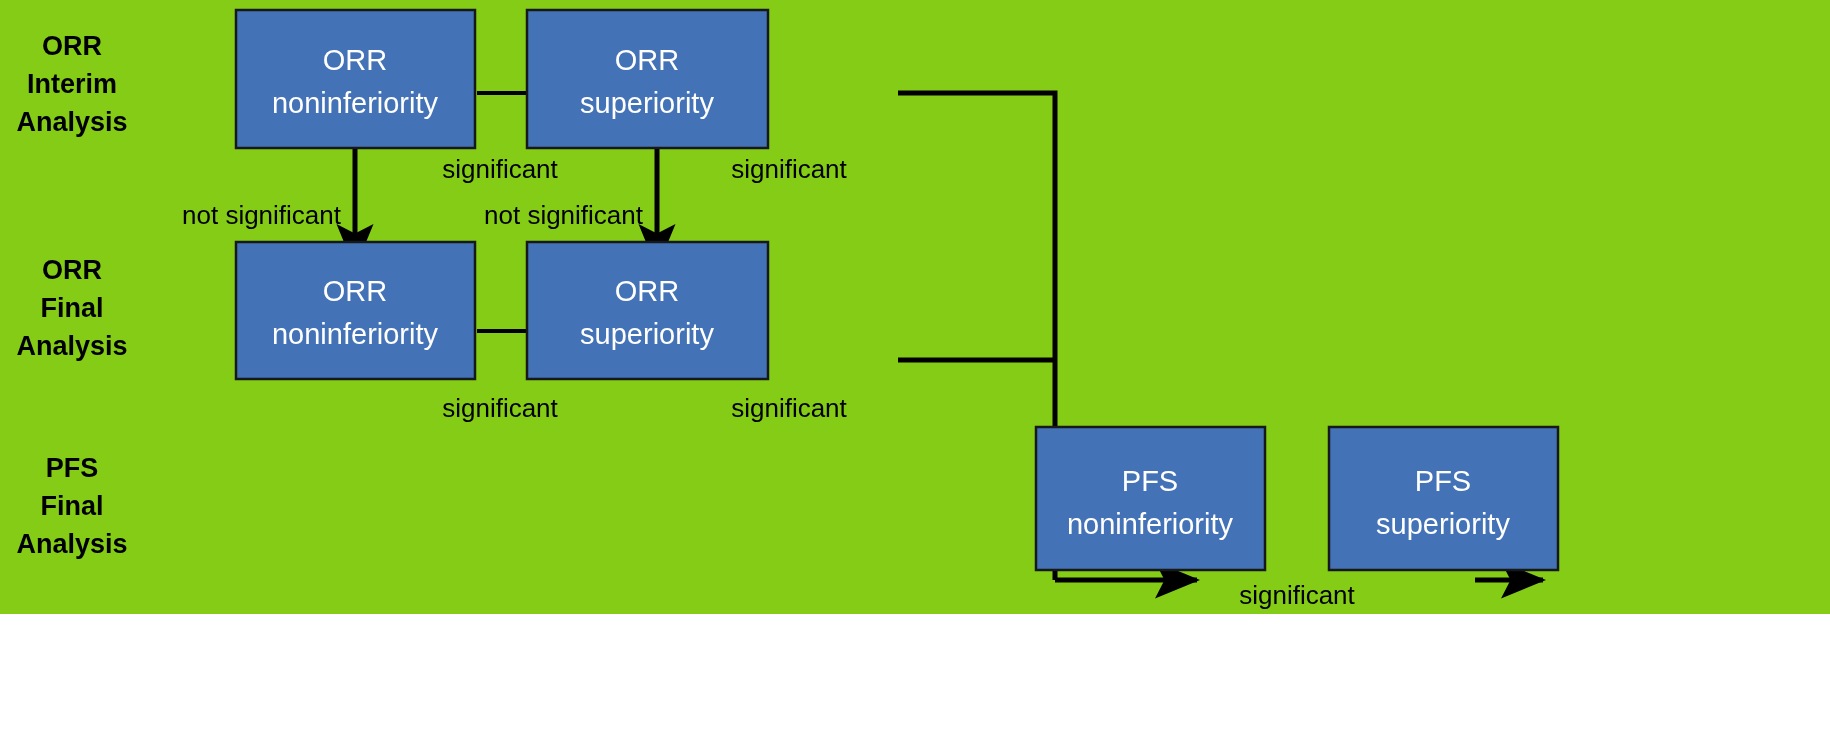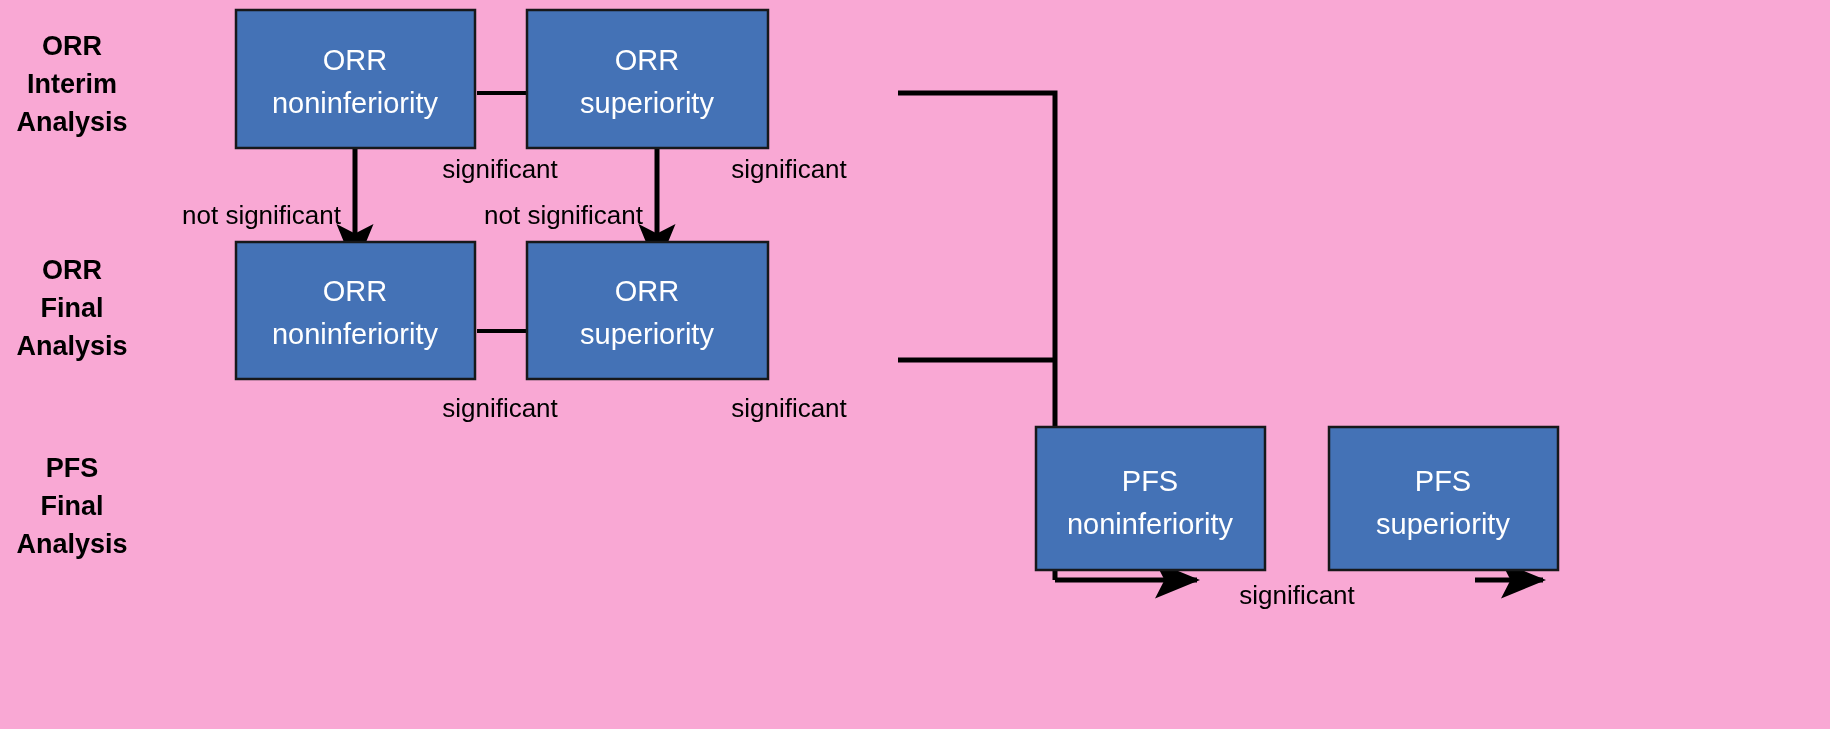--- a/index.html
+++ b/index.html
@@ -9,22 +9,22 @@
   }
   body {
     width: 1830px;
     height: 729px;
     font-family: "Liberation Sans", sans-serif;
     overflow: hidden;
   }
   #flowchart-root {
     position: relative;
     width: 1830px;
-    height: 729px;
-    background: #f9a8d4;
+    height: 614px;
+    background: #84cc16;
   }
   svg.diagram {
     position: absolute;
     top: 0;
     left: 0;
     width: 1830px;
     height: 729px;
   }
   .row-label {
     font-weight: bold;

